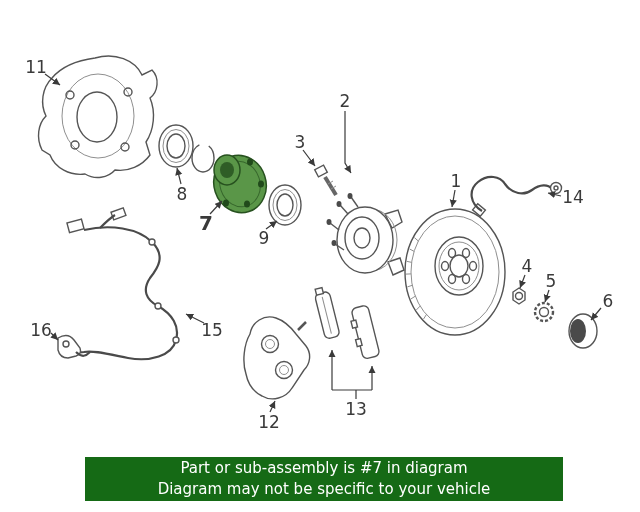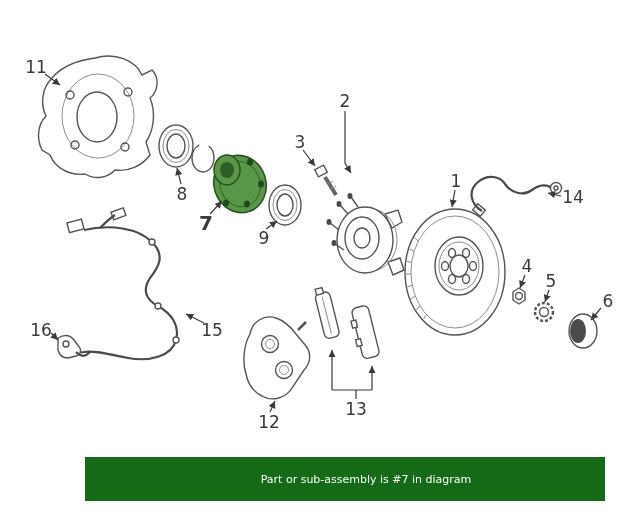--- a/index.html
+++ b/index.html
@@ -13,21 +13,21 @@
   .dark{fill:#4a4a4a;stroke:none;}
   .leader{stroke:var(--label,#3a3a3a);fill:none;stroke-width:1.2;}
   .callout{font:17px "DejaVu Sans",sans-serif;fill:var(--label,#3a3a3a);text-anchor:middle;}
   .callout-bold{font:700 20px "DejaVu Sans",sans-serif;}
   .hl-fill{fill:var(--hl-fill,#5a9648);stroke:var(--hl-stroke,#27511f);stroke-width:1.5;}
   .hl-inner{fill:#2f5d26;stroke:none;}
   .hl-hole{fill:#214a1b;stroke:none;}
   .banner{position:absolute;left:85px;top:457px;width:478px;height:44px;
           background:var(--banner-bg,#156a15);color:var(--banner-fg,#fff);
           display:flex;flex-direction:column;align-items:center;justify-content:center;
-          font-size:11px;line-height:21px;text-align:center;padding-left:42px;}
+          font-size:15px;line-height:21px;text-align:center;}
 </style>
 </head>
 <body>
 
 <div class="stage">
   <svg width="640" height="512" viewBox="0 0 640 512">
     <defs>
       <marker id="arw" markerWidth="8" markerHeight="8" refX="6" refY="3" orient="auto">
         <path d="M0,0 L6,3 L0,6 Z" fill="#3a3a3a"></path>
       </marker>
@@ -218,14 +218,15 @@
       <text class="callout" x="269" y="428">12</text>
       <text class="callout" x="356" y="415">13</text>
       <text class="callout" x="573" y="203">14</text>
       <text class="callout" x="212" y="336">15</text>
       <text class="callout" x="41" y="336">16</text>
     </g>
   </svg>
 
   <div class="banner">
     <div>Part or sub-assembly is #7 in diagram</div>
+    <div>Diagram may not be specific to your vehicle</div>
   </div>
 </div>
 
 </body></html>

